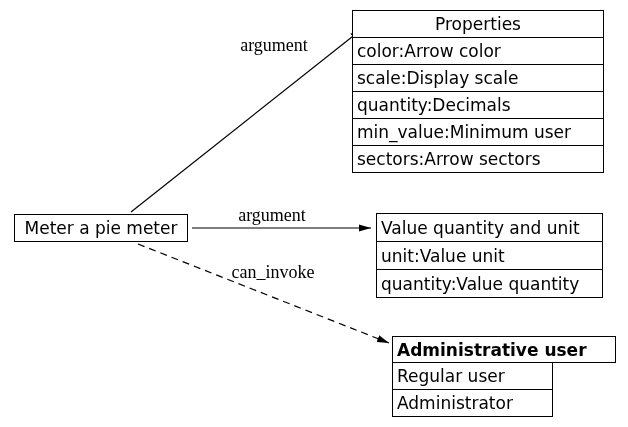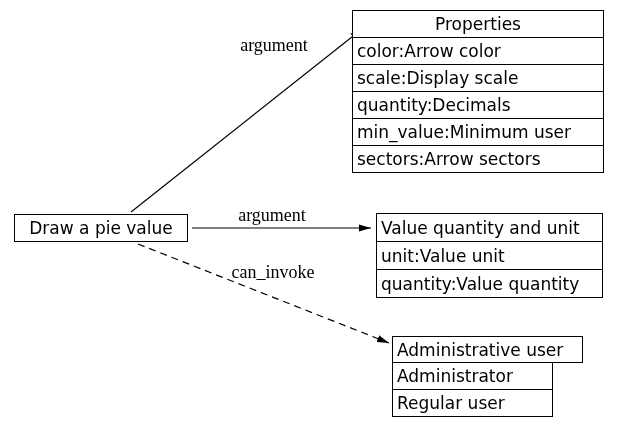--- a/index.html
+++ b/index.html
@@ -62,21 +62,21 @@
   .rec-row + .rec-row { margin-top: -1px; }
   .rec-row.centered { justify-content: center; }
 
   #properties-table { left: 352px; top: 10px; width: 252px; }
   #properties-table .rec-row { height: 28px; width: 252px; }
 
   #value-table { left: 376px; top: 213px; width: 227px; }
   #value-table .rec-row { height: 29px; width: 227px; }
 
   #user-table { left: 392px; top: 336px; width: 191px; }
-  #user-table .rec-row.hdr { height: 27px; width: 191px; }
+  #user-table .rec-row.hdr { height: 27px; width: 224px; font-weight: bold; }
   #user-table .rec-row.sub { height: 28px; width: 161px; }
 </style>
 </head>
 <body>
 
 <div id="canvas">
 
   <svg id="edges" viewBox="0 0 628 427" xmlns="http://www.w3.org/2000/svg">
     <defs>
       <marker id="arrowhead" viewBox="0 0 10 7" refX="10" refY="3.5" markerWidth="10" markerHeight="7" orient="auto">
@@ -87,37 +87,37 @@
     <line class="edge-line" x1="131" y1="212" x2="362" y2="29" marker-end="url(#arrowhead)"></line>
     <line class="edge-line" x1="192" y1="228" x2="371" y2="228" marker-end="url(#arrowhead)"></line>
     <line class="edge-line dashed" x1="138" y1="244" x2="389" y2="343" marker-end="url(#arrowhead)"></line>
 
     <text class="edge-label" x="274" y="51" text-anchor="middle">argument</text>
     <text class="edge-label" x="272" y="221" text-anchor="middle">argument</text>
     <text class="edge-label" x="273" y="278" text-anchor="middle">can_invoke</text>
   </svg>
 
   <div class="node-box">
-    <span>Draw a pie value</span>
+    <span>Meter a pie meter</span>
   </div>
 
   <div id="properties-table" class="rec-table">
     <div class="rec-row centered">Properties</div>
     <div class="rec-row">color:Arrow color</div>
     <div class="rec-row">scale:Display scale</div>
     <div class="rec-row">quantity:Decimals</div>
     <div class="rec-row">min_value:Minimum user</div>
     <div class="rec-row">sectors:Arrow sectors</div>
   </div>
 
   <div id="value-table" class="rec-table">
     <div class="rec-row">Value quantity and unit</div>
     <div class="rec-row">unit:Value unit</div>
     <div class="rec-row">quantity:Value quantity</div>
   </div>
 
   <div id="user-table" class="rec-table">
     <div class="rec-row hdr">Administrative user</div>
+    <div class="rec-row sub">Regular user</div>
     <div class="rec-row sub">Administrator</div>
-    <div class="rec-row sub">Regular user</div>
   </div>
 
 </div>
 
 </body></html>

